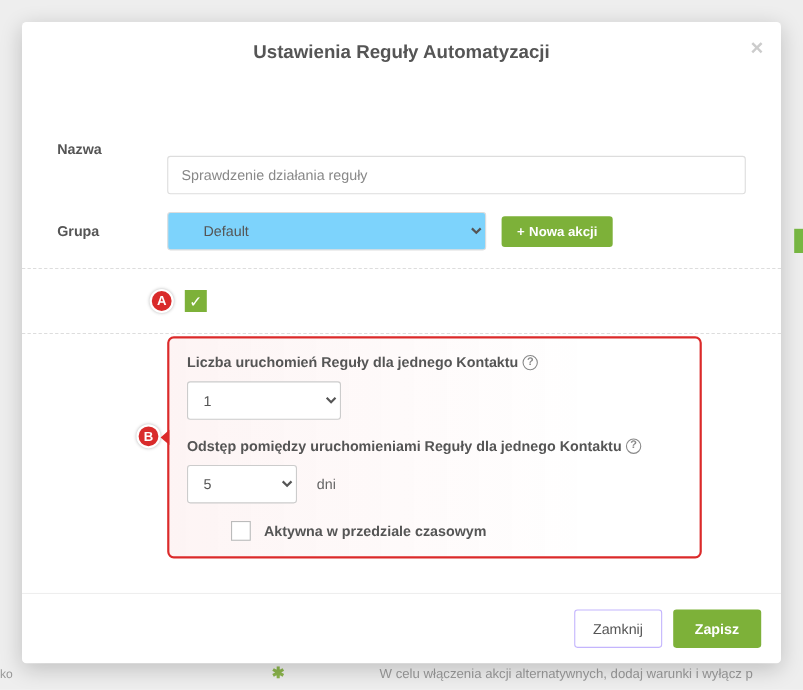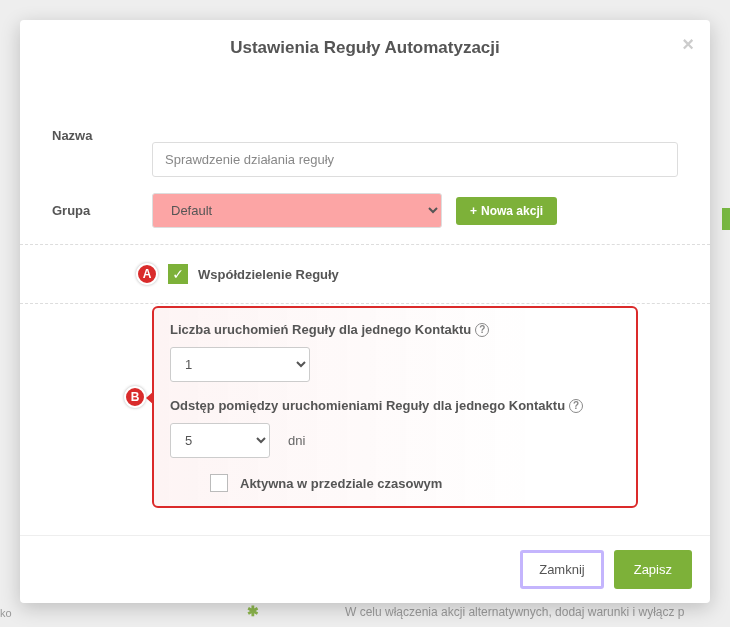--- a/index.html
+++ b/index.html
@@ -99,26 +99,26 @@
       flex: 1;
       padding: 9px 12px;
       border: 1px solid #ddd;
       border-radius: 3px;
       font-size: 13px;
       color: #888;
       margin-top: 48px;
     }
     .select-input {
       width: 290px;
-      padding: 8px 14px;
+      padding: 8px 28px;
       border: 1px solid #ddd;
       border-radius: 3px;
       font-size: 13px;
       color: #555;
-      background: #fca5a5;
+      background: #7dd3fc;
     }
     .btn-new-group {
       margin-left: 14px;
       padding: 7px 14px;
       background: #7db139;
       color: #fff;
       border: none;
       border-radius: 3px;
       font-size: 12px;
       font-weight: bold;
@@ -258,34 +258,34 @@
     .modal-footer {
       border-top: 1px solid #eee;
       padding: 14px 18px;
       display: flex;
       justify-content: flex-end;
       gap: 10px;
     }
     .btn-close {
       padding: 9px 16px;
       background: #fff;
-      border: 3px solid #c4b5fd;
+      border: 1px solid #c4b5fd;
       border-radius: 3px;
       font-size: 13px;
       color: #555;
       cursor: pointer;
     }
     .btn-save {
       padding: 9px 20px;
       background: #7db139;
       color: #fff;
       border: none;
       border-radius: 3px;
       font-size: 13px;
-      font-weight: normal;
+      font-weight: bold;
       cursor: pointer;
     }
   </style>
 </head>
 <body>
 
 <div class="backdrop">
   <div class="bg-green-strip"></div>
   <span class="bg-left-text">ko</span>
   <span class="bg-x-icon">✱</span>
@@ -316,21 +316,20 @@
       </button>
     </div>
 
     <div class="dashed-sep"></div>
 
     <div class="share-row">
       <div class="marker">A</div>
       <div class="checked-box">
         <span>✓</span>
       </div>
-      <span class="share-label">Współdzielenie Reguły</span>
     </div>
 
     <div class="dashed-sep"></div>
 
     <div class="b-section-wrap">
       <div class="marker b-marker">B</div>
       <div class="b-marker-arrow"></div>
 
       <div class="b-box">
 

